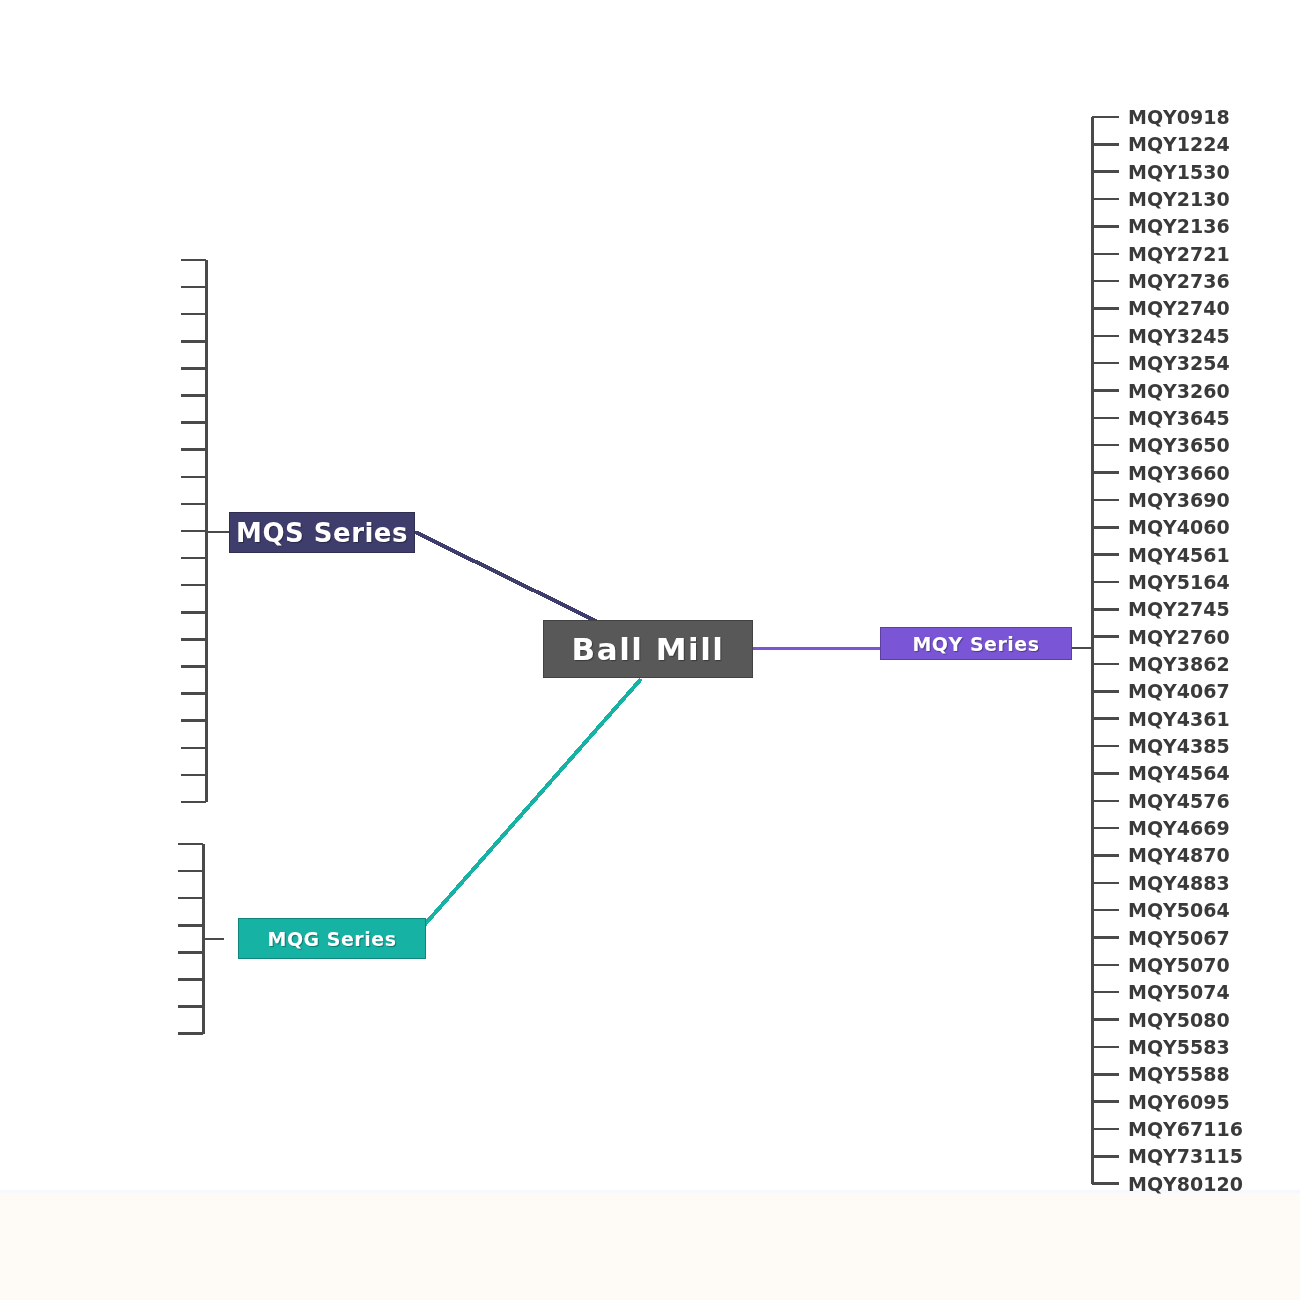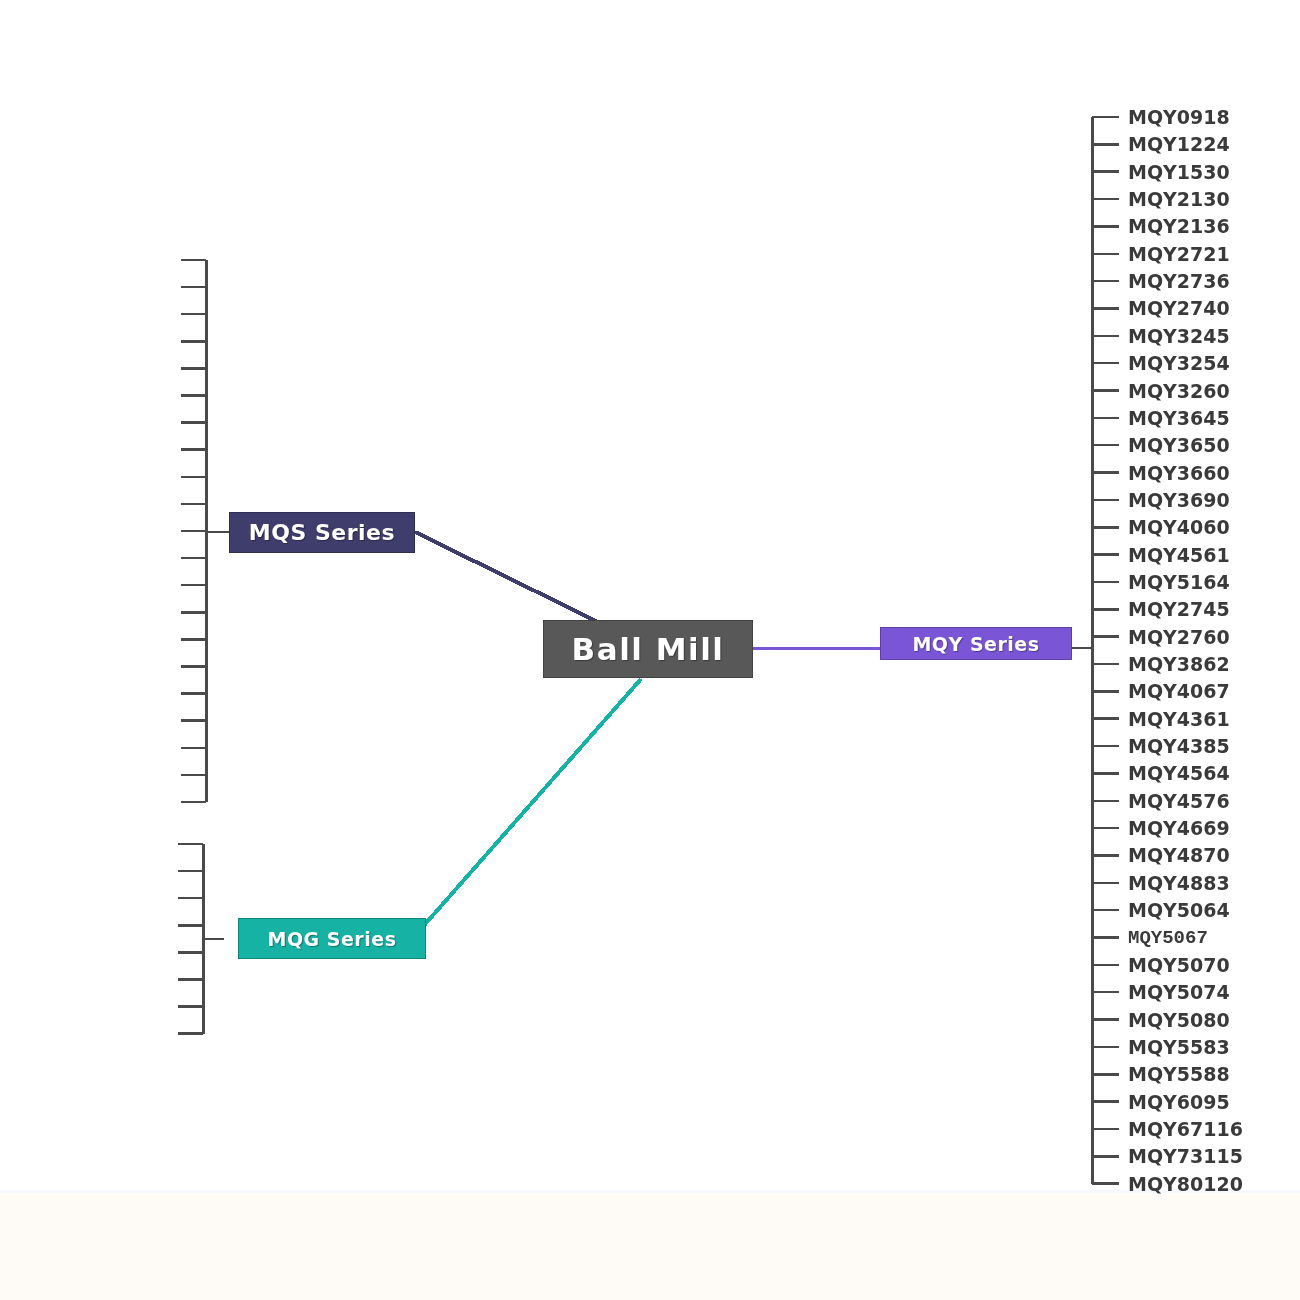--- a/index.html
+++ b/index.html
@@ -62,21 +62,21 @@
     font-size: 31px;
     letter-spacing: 1.5px;
   }
 
   .node-mqs {
     left: 229px;
     top: 512px;
     width: 186px;
     height: 41px;
     background: #3f3d6b;
-    font-size: 22px;
+    font-size: 26px;
   }
 
   .node-mqg {
     left: 224px;
     top: 918px;
     width: 188px;
     height: 41px;
     background: #16b2a4;
     font-size: 19px;
     margin-left: 14px;
@@ -224,21 +224,21 @@
       <div class="leaf leaf-right" style="top: 664px; left: 1128px; text-align: center;">MQY3862</div>
       <div class="leaf leaf-right" style="top: 691.35px; left: 1128px;">MQY4067</div>
       <div class="leaf leaf-right" style="top: 718.7px; left: 1128px;">MQY4361</div>
       <div class="leaf leaf-right" style="top: 746.05px; left: 1128px;">MQY4385</div>
       <div class="leaf leaf-right" style="top: 773.4px; left: 1128px;">MQY4564</div>
       <div class="leaf leaf-right" style="top: 800.75px; left: 1128px;">MQY4576</div>
       <div class="leaf leaf-right" style="top: 828.1px; left: 1128px;">MQY4669</div>
       <div class="leaf leaf-right" style="top: 855.45px; left: 1128px;">MQY4870</div>
       <div class="leaf leaf-right" style="top: 882.8px; left: 1128px;">MQY4883</div>
       <div class="leaf leaf-right" style="top: 910.15px; left: 1128px;">MQY5064</div>
-      <div class="leaf leaf-right" style="top: 937.5px; left: 1128px; font-family: Liberation Mono, monospace;">MQY5067</div>
+      <div class="leaf leaf-right" style="top: 937.5px; left: 1128px;">MQY5067</div>
       <div class="leaf leaf-right" style="top: 964.85px; left: 1128px;">MQY5070</div>
       <div class="leaf leaf-right" style="top: 992.2px; left: 1128px;">MQY5074</div>
       <div class="leaf leaf-right" style="top: 1019.55px; left: 1128px;">MQY5080</div>
       <div class="leaf leaf-right" style="top: 1046.9px; left: 1128px;">MQY5583</div>
       <div class="leaf leaf-right" style="top: 1074.25px; left: 1128px;">MQY5588</div>
       <div class="leaf leaf-right" style="top: 1101.6px; left: 1128px;">MQY6095</div>
       <div class="leaf leaf-right" style="top: 1128.95px; left: 1128px;">MQY67116</div>
       <div class="leaf leaf-right" style="top: 1156.3px; left: 1128px;">MQY73115</div>
       <div class="leaf leaf-right" style="top: 1183.65px; left: 1128px;">MQY80120</div>
     </div>

